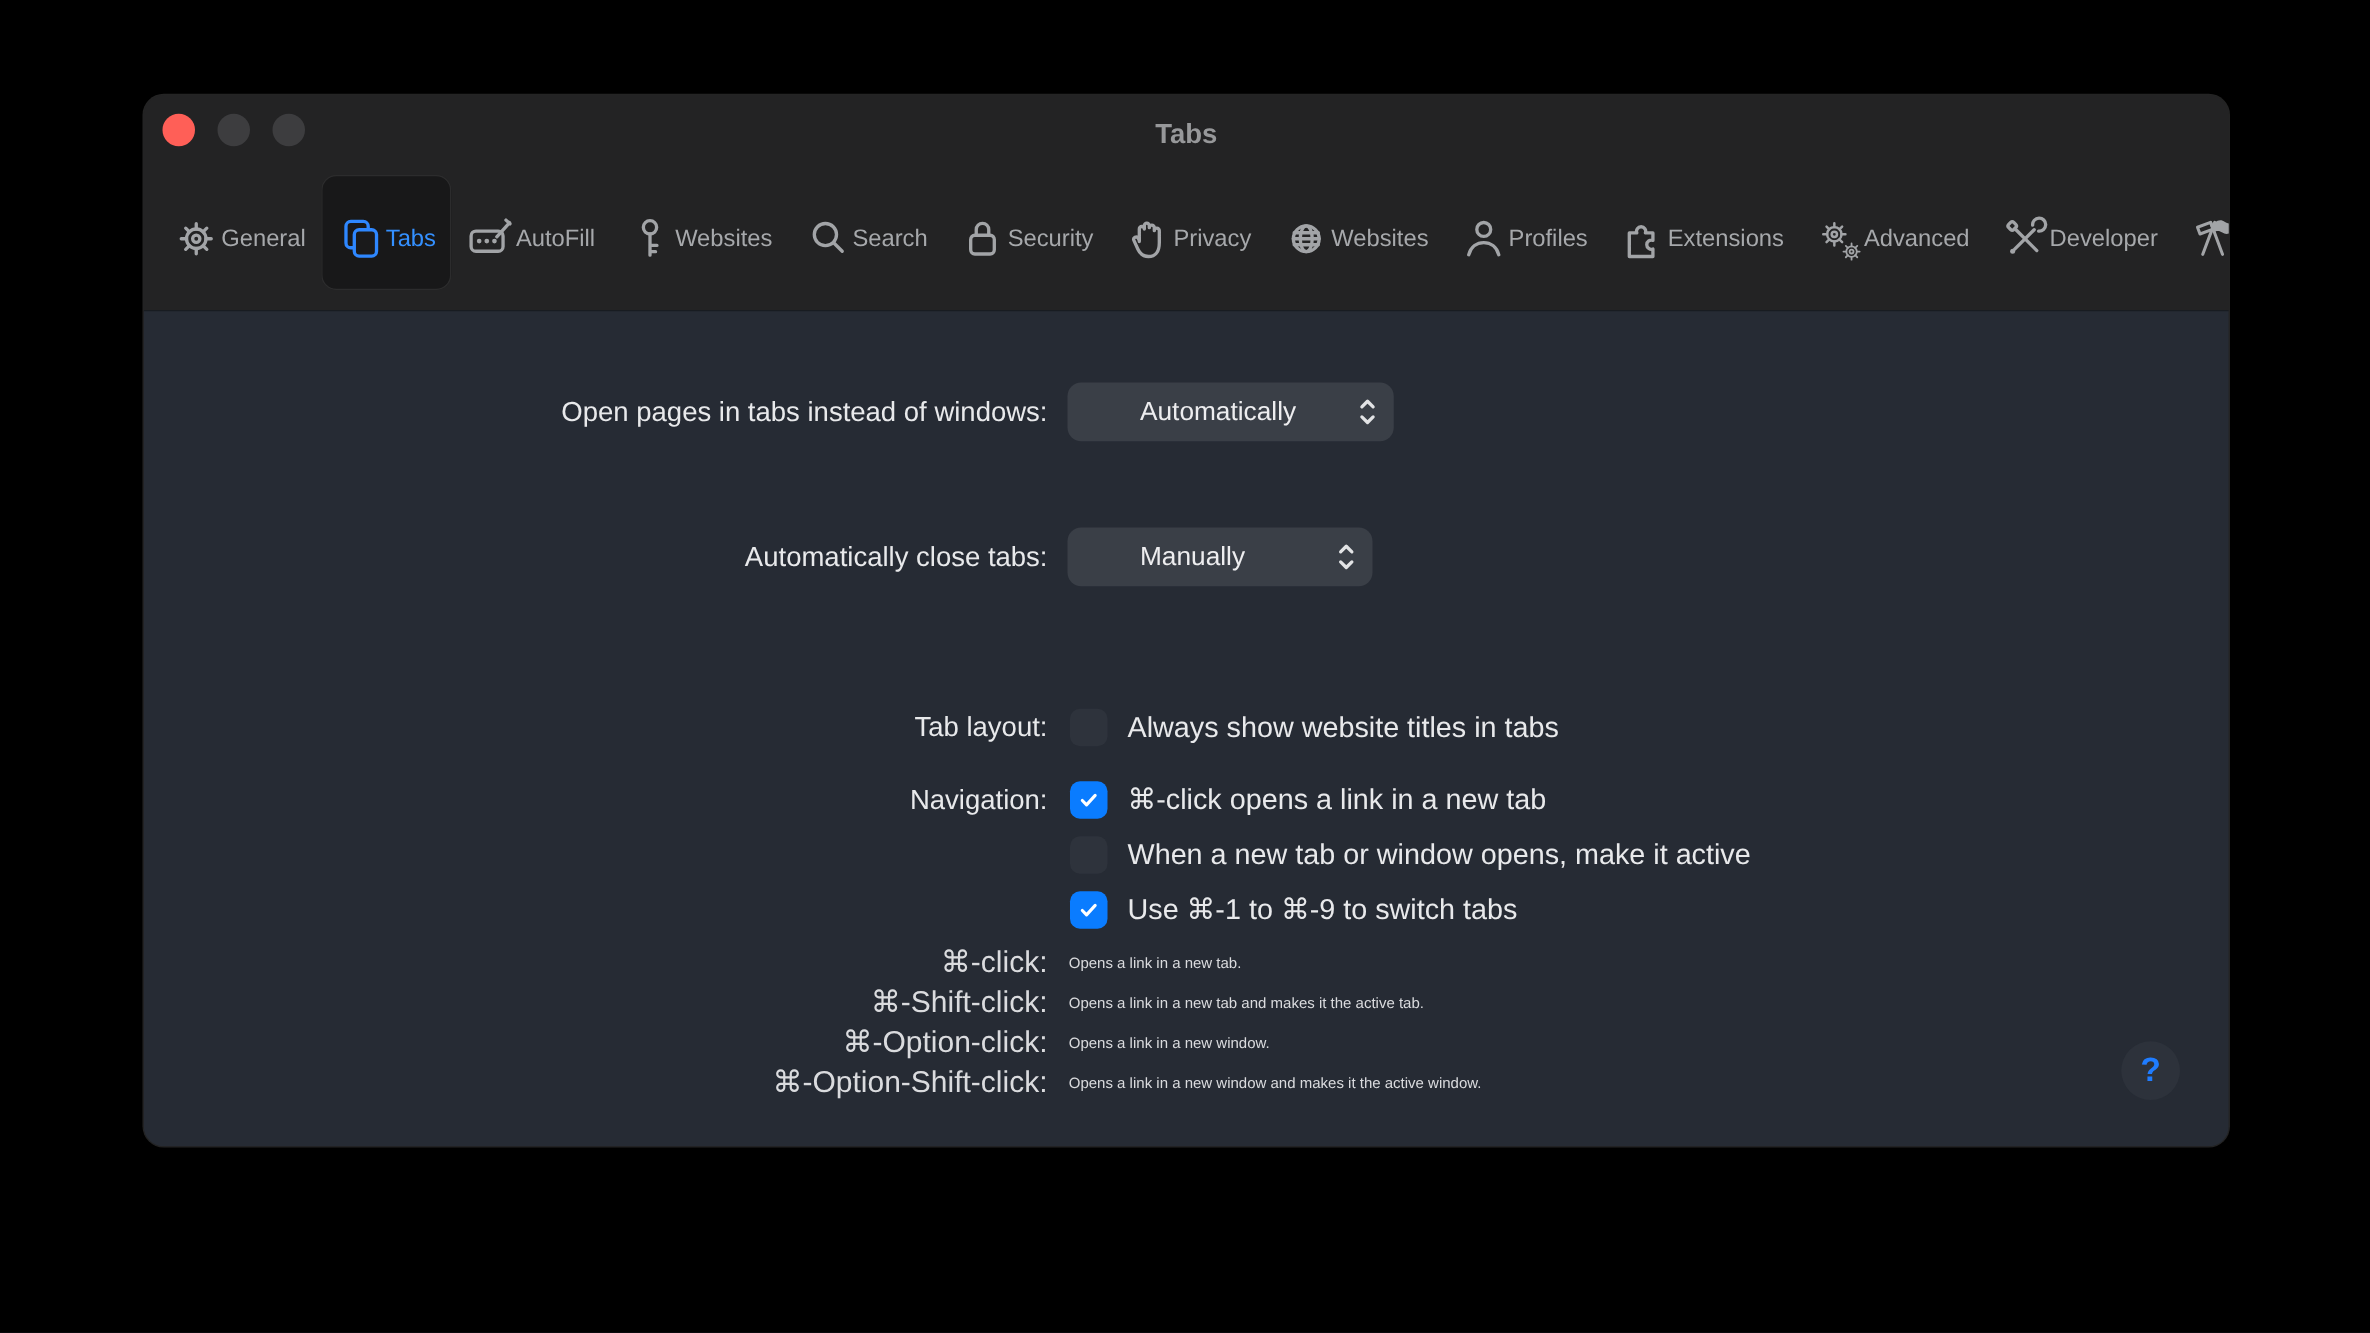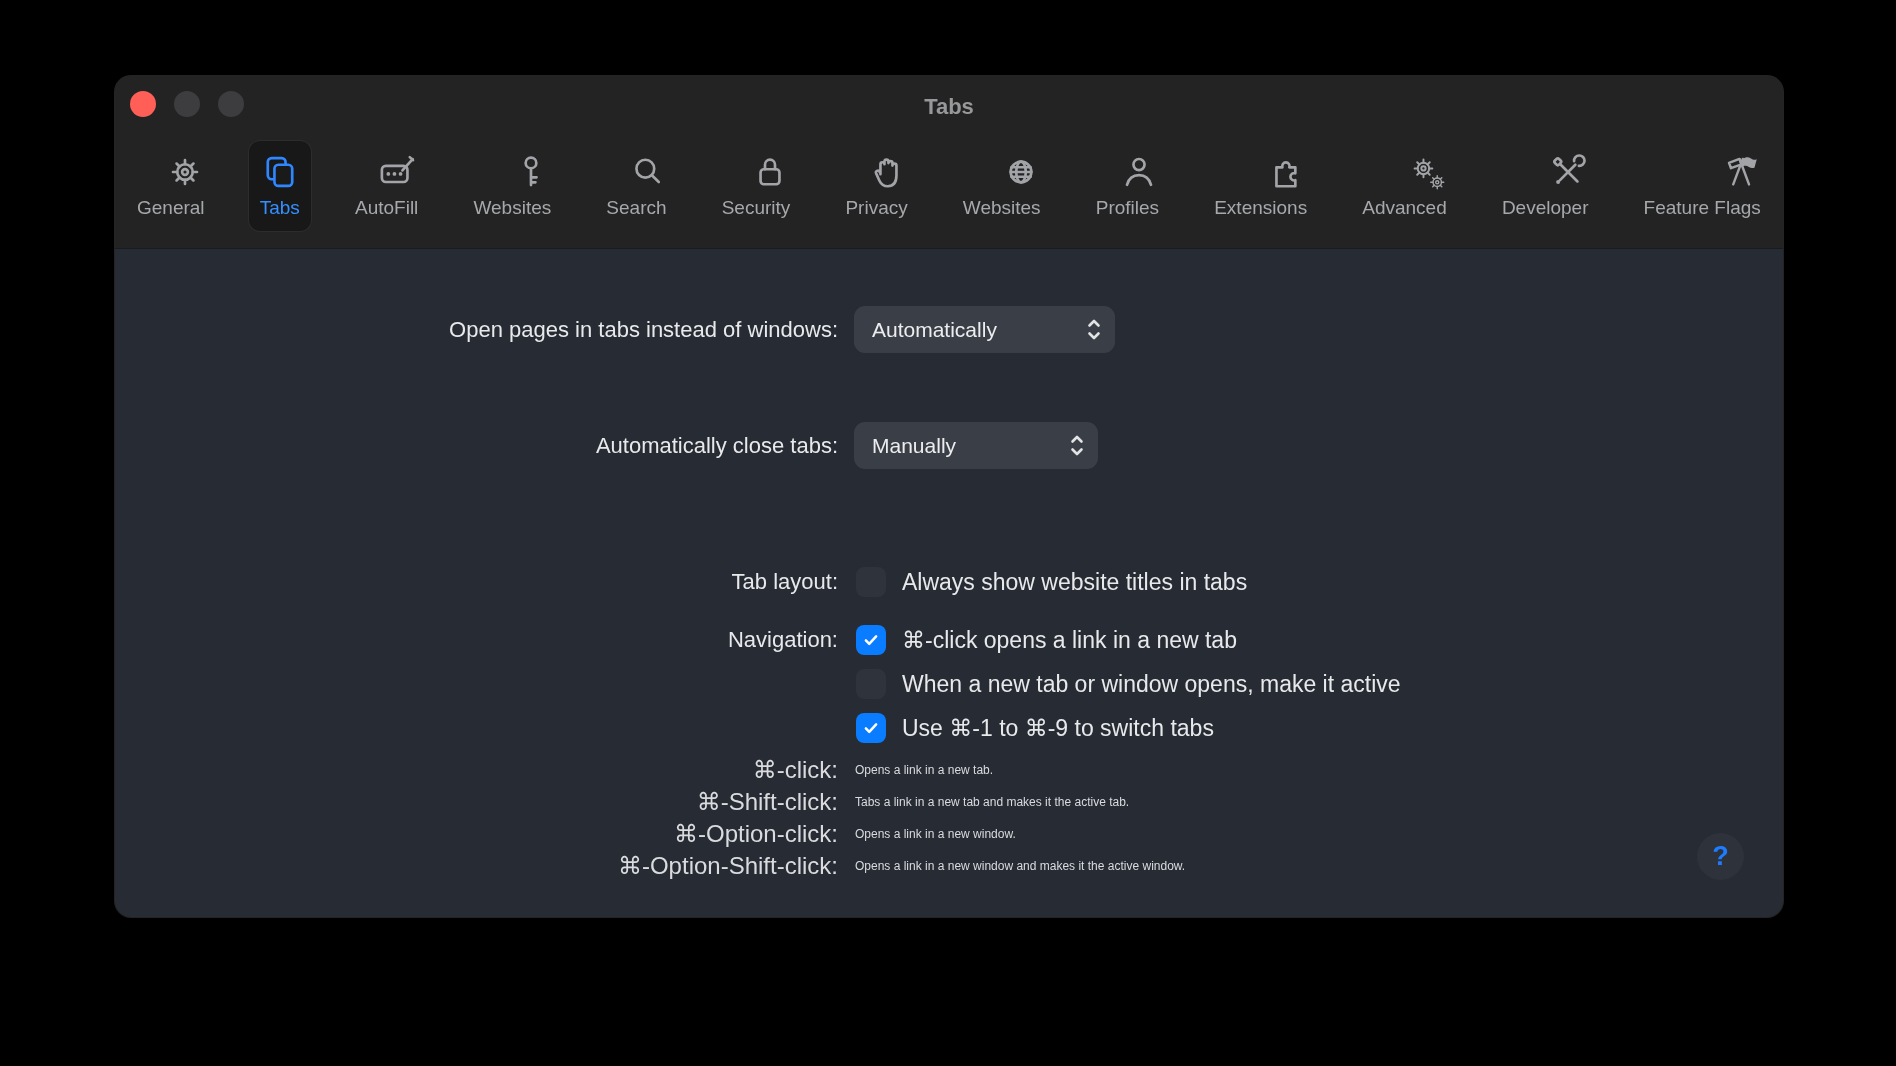--- a/index.html
+++ b/index.html
@@ -13,40 +13,40 @@
   .traffic{position:absolute;left:15px;top:15px;display:flex;gap:18px;}
   .tl{width:26px;height:26px;border-radius:50%;}
   .tl.close{background:#ff5f57;}
   .tl.min,.tl.max{background:#3d3d3f;}
   .win-title{position:absolute;left:0;right:0;top:0;height:56px;line-height:62px;
              text-align:center;font-size:22px;font-weight:bold;color:#97989a;}
   
   .toolbar{position:absolute;left:0;right:0;top:56px;height:116px;
            display:flex;justify-content:space-between;align-items:flex-start;
            padding:8px 10px 0;box-sizing:border-box;}
-  .tb-item{height:92px;border-radius:12px;display:flex;flex-direction:column;
-           align-items:flex-end;padding:9px 12px 0;box-sizing:border-box;cursor:default;}
+  .tb-item{height:92px;border-radius:12px;display:flex;flex-direction:row;
+           align-items:center;padding:9px 12px 0;box-sizing:border-box;cursor:default;}
   .tb-item.selected{background:rgba(0,0,0,0.30);
                     box-shadow:inset 0 0 0 1px rgba(255,255,255,0.09);}
   .tb-icon{height:46px;display:flex;align-items:center;justify-content:center;color:#a2a4a7;}
   .tb-item.selected .tb-icon{color:#2e87ff;}
   .tb-label{font-size:19px;margin-top:2px;color:#a6a8ab;white-space:nowrap;}
   .tb-item.selected .tb-label{color:#3490ff;}
   .tb-icon svg{stroke:currentColor;fill:none;stroke-width:2.4;
                stroke-linecap:round;stroke-linejoin:round;}
   
   .content{position:absolute;left:0;top:172px;width:1668px;height:669px;
            background:#262b34;border-top:1px solid rgba(0,0,0,0.35);box-sizing:border-box;}
   .row{position:absolute;left:0;right:0;height:47px;}
   .row-label{position:absolute;right:945px;top:50%;transform:translateY(-50%);
              font-size:22px;color:#e8e9eb;white-space:nowrap;}
   .popup{position:absolute;left:739px;top:0;height:47px;background:#3a3f47;
          border-radius:11px;display:flex;align-items:center;
          padding:0 13px 0 18px;box-sizing:border-box;cursor:default;}
-  .popup .pv{font-size:21px;color:#ededef;flex:1;white-space:nowrap;}
+  .popup .pv{font-size:21px;color:#ededef;flex:1;white-space:nowrap;margin-left:40px;}
   .popup svg{stroke:#e2e3e5;fill:none;stroke-width:2.6;stroke-linecap:round;stroke-linejoin:round;}
   .checkbox{position:absolute;left:741px;top:50%;transform:translateY(-50%);
             width:30px;height:30px;border-radius:8px;box-sizing:border-box;cursor:default;}
   .checkbox.off{background:#2e333c;}
   .checkbox.on{background:#0a7cff;display:flex;align-items:center;justify-content:center;}
   .checkbox svg{stroke:#fff;fill:none;stroke-width:3.4;stroke-linecap:round;stroke-linejoin:round;}
   .cb-label{position:absolute;left:787px;top:50%;transform:translateY(-50%);
             font-size:23px;color:#e8e9eb;white-space:nowrap;}
   .fine-row{position:absolute;left:0;right:0;height:32px;}
   .fine-key{position:absolute;right:945px;top:50%;transform:translateY(-50%);
@@ -277,21 +277,21 @@
       </div>
       <span class="cb-label">Use ⌘-1 to ⌘-9 to switch tabs</span>
     </div>
 
     <div class="fine-row" style="top:505px">
       <span class="fine-key">⌘-click:</span>
       <span class="fine-desc">Opens a link in a new tab.</span>
     </div>
     <div class="fine-row" style="top:537px">
       <span class="fine-key">⌘-Shift-click:</span>
-      <span class="fine-desc">Tabs a link in a new tab and makes it the active tab.</span>
+      <span class="fine-desc">Opens a link in a new tab and makes it the active tab.</span>
     </div>
     <div class="fine-row" style="top:569px">
       <span class="fine-key">⌘-Option-click:</span>
       <span class="fine-desc">Opens a link in a new window.</span>
     </div>
     <div class="fine-row" style="top:601px">
       <span class="fine-key">⌘-Option-Shift-click:</span>
       <span class="fine-desc">Opens a link in a new window and makes it the active window.</span>
     </div>
 

